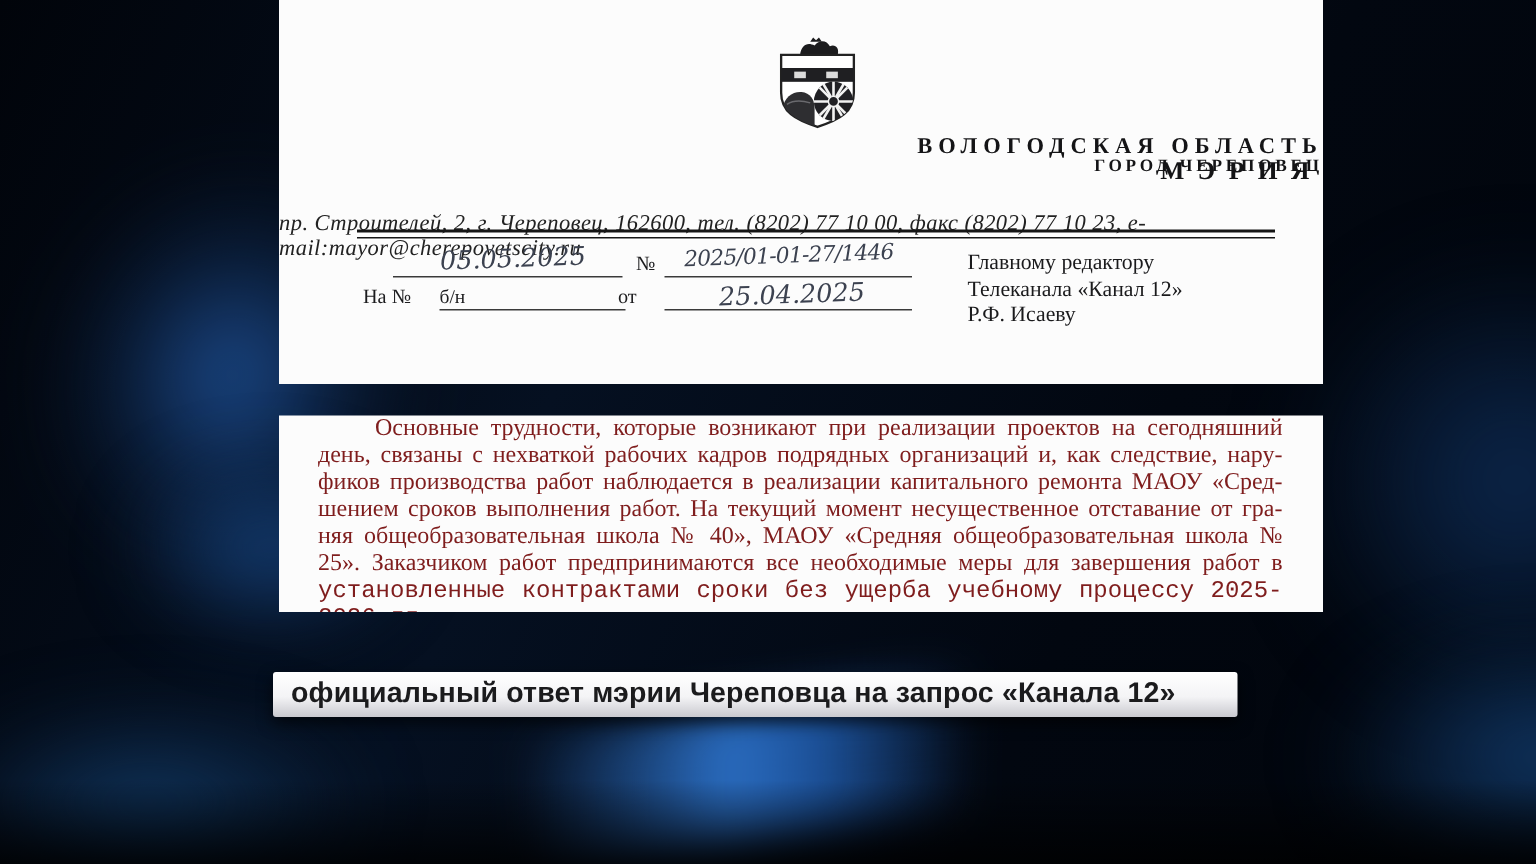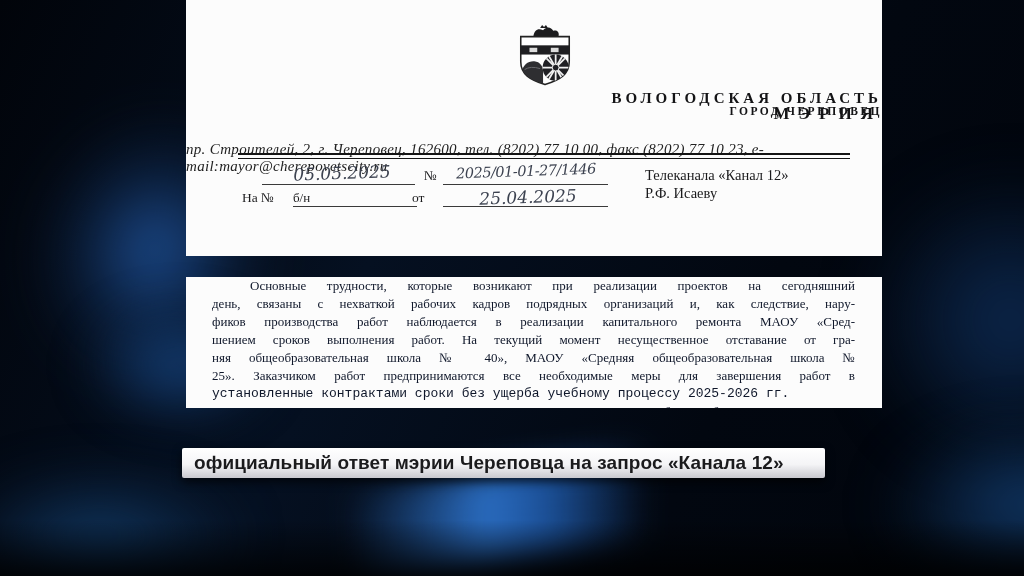--- a/index.html
+++ b/index.html
@@ -55,21 +55,21 @@
   .lb-no{left:238px;top:168px;}
   .lb-nano{left:56px;top:190px;}
   .lb-bn{left:107px;top:190px;width:124px;text-align:left;font-size:13px;}
   .lb-ot{left:226px;top:190px;}
 
   .recipient{position:absolute;left:459px;top:167px;font-size:14.5px;line-height:17.5px;color:#1a1a1c;}
 
   
   .sheet2{left:186px;top:277px;width:696px;height:131px;overflow:hidden;}
   .bodytext{position:absolute;left:26px;top:0;width:643px;
-    font-size:13px;line-height:18px;color:#0f172a;}
+    font-size:16px;line-height:18px;color:#7f1d1d;}
   .bl{text-align:justify;text-align-last:justify;white-space:normal;}
   .bl-indent{text-indent:38px;}
   .bl-end{text-align-last:left;font-family:Liberation Mono, monospace;}
 
   
   .caption{position:absolute;left:182px;top:448px;width:643px;height:30px;
     background:linear-gradient(180deg,#ffffff 0%,#f4f4f6 55%,#c9c9cf 100%);
     border-radius:2px;box-shadow:0 4px 10px rgba(0,0,0,0.65);
     display:flex;align-items:center;}
   .caption span{font-family:"Liberation Sans",sans-serif;font-weight:bold;
@@ -137,20 +137,21 @@
     <div class="hand hw-num">2025/01-01-27/1446</div>
 
     <div class="reflabel lb-nano">На №</div>
     <div class="uline ul-bn"></div>
     <div class="reflabel lb-bn">б/н</div>
     <div class="reflabel lb-ot">от</div>
     <div class="uline ul-date2"></div>
     <div class="hand hw-date2">25.04.2025</div>
 
     <div class="recipient">
+      <div>Главному редактору</div>
       <div>Телеканала «Канал 12»</div>
       <div>Р.Ф. Исаеву</div>
     </div>
   </div>
 
   <div class="sheet sheet2">
     <div class="bodytext">
       <div class="bl bl-indent">Основные трудности, которые возникают при реализации проектов на сегодняшний</div>
       <div class="bl">день, связаны с нехваткой рабочих кадров подрядных организаций и, как следствие, нару-</div>
       <div class="bl">фиков производства работ наблюдается в реализации капитального ремонта МАОУ «Сред-</div>

